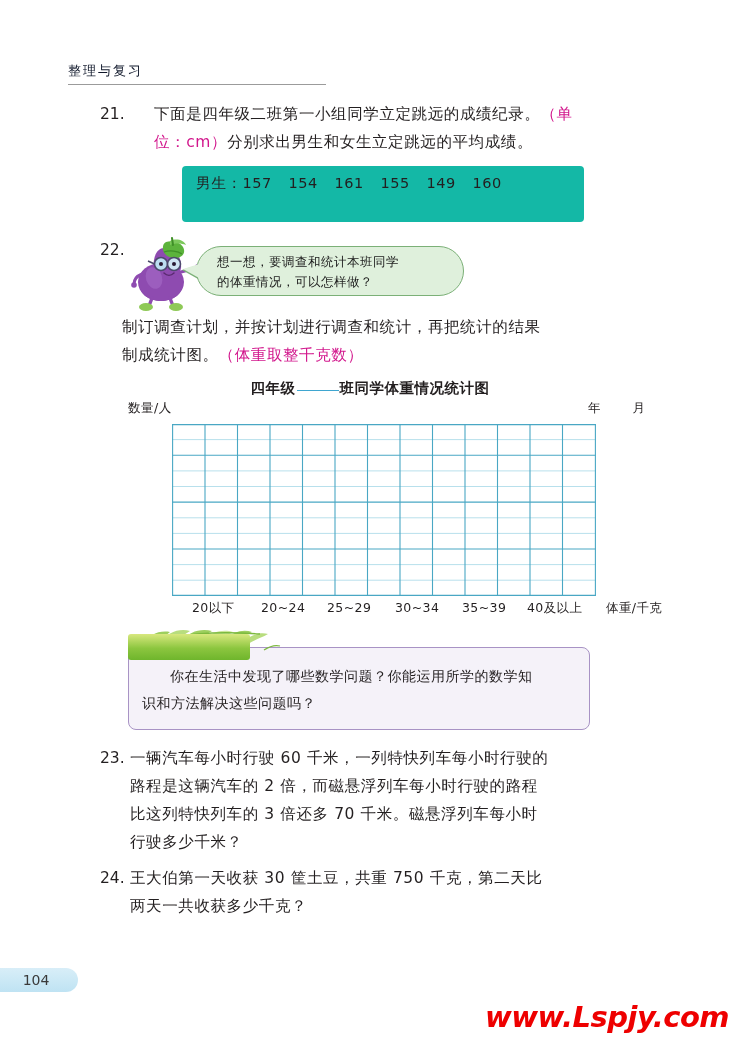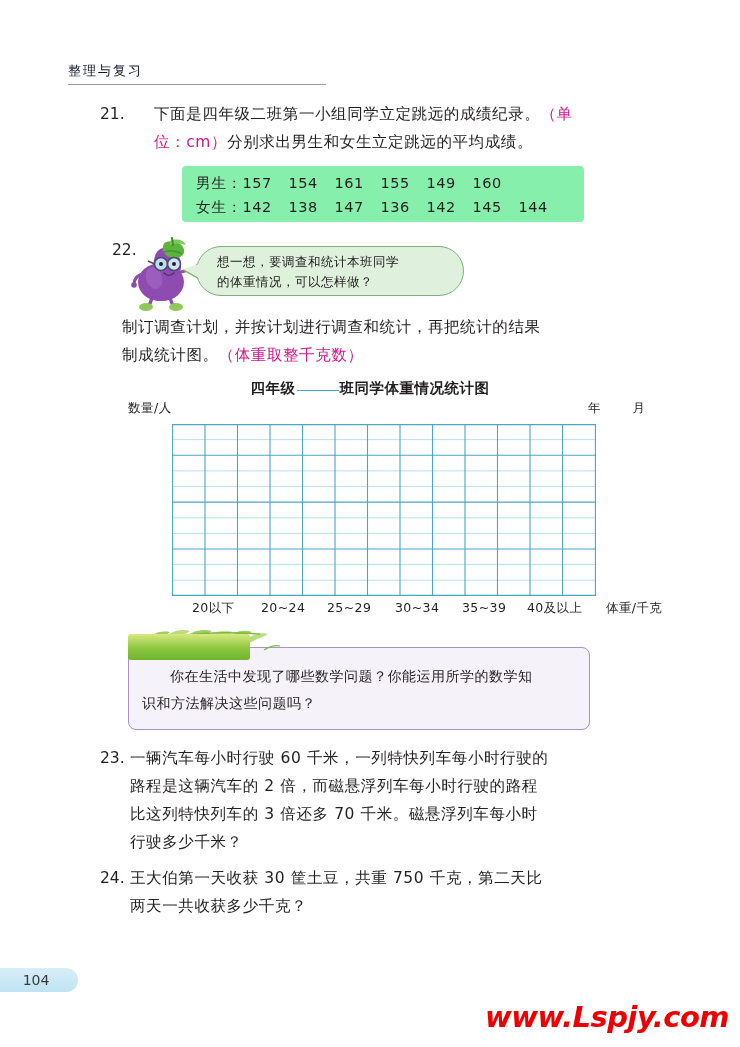--- a/index.html
+++ b/index.html
@@ -60,21 +60,21 @@
   .q-body .line { white-space: nowrap; }
   .accent-pink { color: #d2168c; }
 
   
   .data-panel {
     position: absolute;
     left: 182px;
     top: 166px;
     width: 402px;
     height: 56px;
-    background: #86efac;
+    background: #14b8a6;
     border-radius: 4px;
   }
   .data-row {
     position: absolute;
     left: 14px;
     font-size: 14.5px;
     letter-spacing: 0.5px;
     white-space: nowrap;
   }
   .data-row .lbl { letter-spacing: 1px; }
@@ -304,26 +304,23 @@
   <div class="q-body">
     <div class="line"><span>下面是四年级二班第一小组同学立定跳远的成绩纪录。</span><span class="accent-pink">（单</span></div>
     <div class="line"><span class="accent-pink">位：cm）</span><span>分别求出男生和女生立定跳远的平均成绩。</span></div>
   </div>
 </div>
 
 <div class="data-panel">
   <div class="data-row boys">
     <span class="lbl">男生：</span><span class="num">157</span><span class="num">154</span><span class="num">161</span><span class="num">155</span><span class="num">149</span><span class="num">160</span>
   </div>
-  <div class="data-row girls">
-    <span class="lbl">女生：</span><span class="num">142</span><span class="num">138</span><span class="num">147</span><span class="num">136</span><span class="num">142</span><span class="num">145</span><span class="num">144</span>
-  </div>
-</div>
-
-<div class="problem" style="left:108px; top:236px;">
+</div>
+
+<div class="problem" style="left:96px; top:236px;">
   <div class="q-num">22.</div>
 </div>
 
 <div class="mascot">
   <svg viewBox="0 0 78 76" width="78" height="76">
 
     <ellipse cx="35" cy="46" rx="23" ry="19" fill="#8e4bb0"></ellipse>
     <path d="M35 28 C49 28 57 38 57 47 C57 58 47 65 35 65 C23 65 13 58 13 47 C13 38 21 28 35 28 Z" fill="#8e4bb0"></path>
 
     <path d="M38 12 C50 12 56 22 55 32 C54 40 47 44 39 43 C30 42 26 34 28 24 C29 17 33 12 38 12 Z" fill="#8e4bb0"></path>

